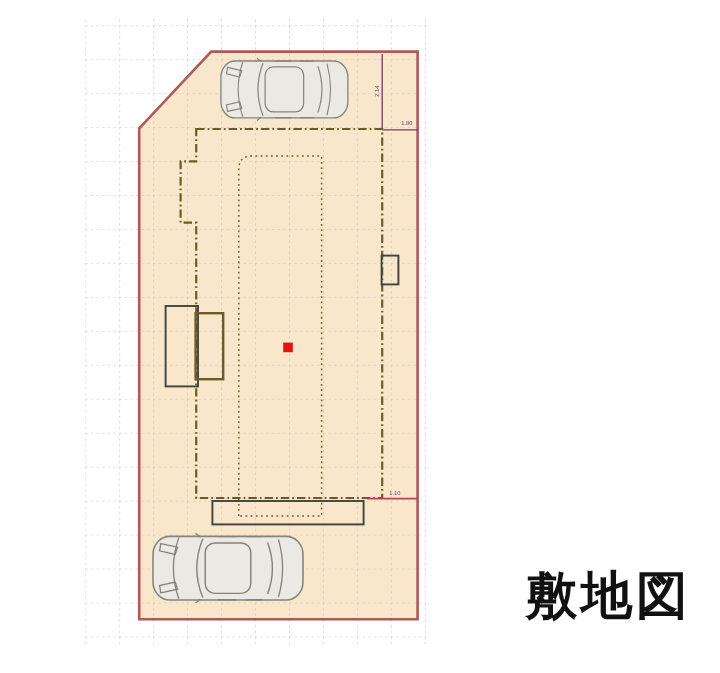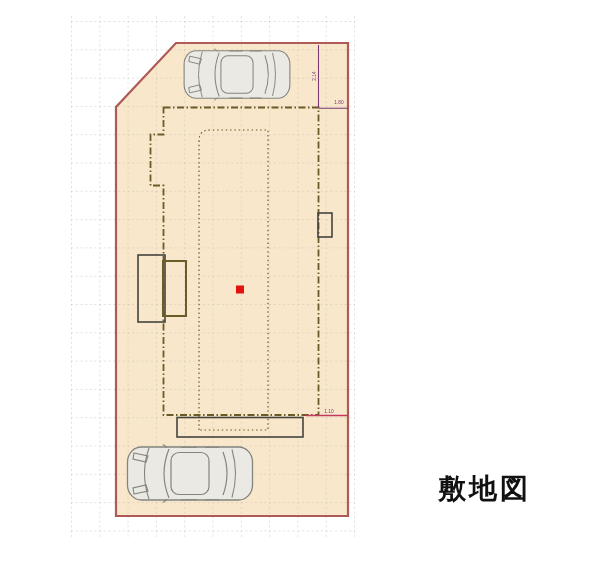--- a/index.html
+++ b/index.html
@@ -14,21 +14,21 @@
   .dot{fill:none;stroke:var(--building-line);stroke-width:1.2;stroke-dasharray:1.5 2.8;}
   .det{fill:none;stroke:var(--detail-line);stroke-width:1.6;}
   .olive{fill:none;stroke:var(--building-line);stroke-width:2;}
   .dim{stroke:var(--dimension-line);stroke-width:1.1;fill:none;}
   .dim2{stroke:var(--dimension-line-alt);stroke-width:1.3;fill:none;}
   .dimtext{fill:var(--dimension-line);font-size:4.8px;font-family:"Liberation Sans",sans-serif;}
   .car-body{fill:var(--car-fill);stroke:var(--car-line);stroke-width:1.3;}
   .car-detail{fill:none;stroke:var(--car-line);stroke-width:1.1;}
   .car-glass{fill:none;stroke:var(--car-line);stroke-width:1.2;}
   .marker{fill:var(--marker-red);}
-  #plan-title{position:absolute;left:438px;top:474px;font-size:28px;font-weight:600;
+  #plan-title{position:absolute;left:438px;top:474px;font-size:43px;font-weight:600;
               letter-spacing:3px;color:var(--title-color);line-height:1.1;white-space:nowrap;}
 </style>
 </head>
 <body>
 
 <svg id="canvas" width="600" height="561" viewBox="0 0 600 561" overflow="visible">
 
   <defs>
     <pattern id="gridpat" x="71" y="21" width="28.3" height="28.3" patternUnits="userSpaceOnUse">
       <path class="gridline" d="M0,0 H28.3 M0,0 V28.3"></path>

